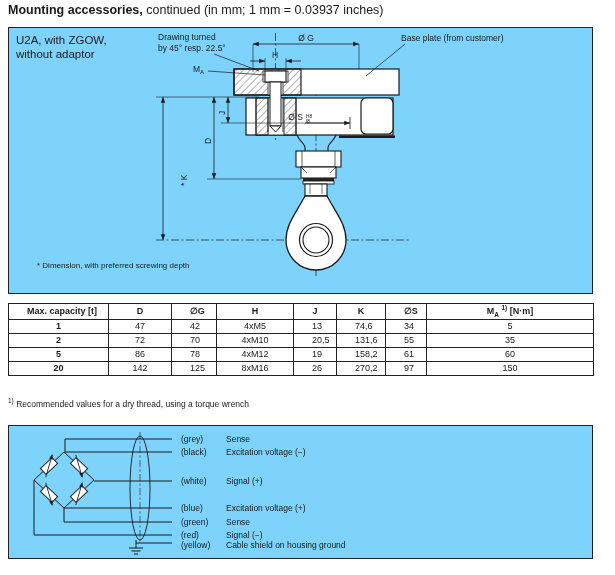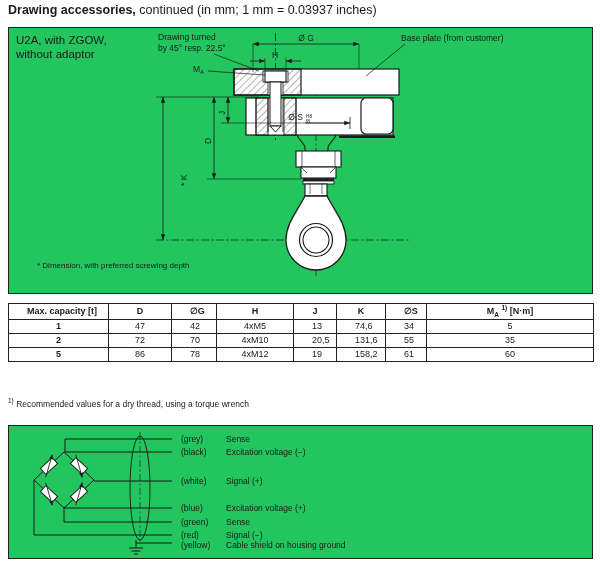--- a/index.html
+++ b/index.html
@@ -3,21 +3,21 @@
 <meta charset="utf-8">
 <style>
   html,body{margin:0;padding:0;}
   body{
     width:615px;height:575px;position:relative;background:#fff;
     font-family:"Liberation Sans", sans-serif;color:#1a1a1a;overflow:hidden;
   }
   .abs{position:absolute;}
   .doc-title{left:8px;top:3px;font-size:12.5px;white-space:nowrap;}
   .doc-title .b{font-weight:bold;}
-  .frame{border:1.6px solid #222;background:#22c55e;box-sizing:border-box;text-align:center;}
+  .frame{border:1.6px solid #222;background:#7dd3fc;box-sizing:border-box;text-align:center;}
   #drawing-box{left:8px;top:27px;width:585px;height:267px;}
   #wiring-box{left:8px;top:425px;width:585px;height:134px;}
   svg{display:block;}
   svg text{fill:#1a1a1a;stroke:none;font-family:"Liberation Sans", sans-serif;}
   .lbl{font-size:8.5px;}
   .lbl-big{font-size:11.5px;}
   .lbl-tiny{font-size:4.8px;}
   .lbl-foot{font-size:8px;}
   table.specs{
     position:absolute;left:8px;top:303px;width:585px;
@@ -30,21 +30,21 @@
   table.specs th{height:15px;font-weight:bold;}
   table.specs td:first-child{font-weight:bold;}
   sup,sub{font-size:6.5px;line-height:0;}
   .tbl-footnote{left:8px;top:399px;font-size:8.5px;white-space:nowrap;}
   .wiring-heading{left:8px;top:430px;font-size:13px;font-weight:bold;}
 </style>
 </head>
 <body>
 
 <div class="abs doc-title">
-  <span class="b">Drawing accessories,</span><span> continued (in mm; 1 mm = 0.03937 inches)</span>
+  <span class="b">Mounting accessories,</span><span> continued (in mm; 1 mm = 0.03937 inches)</span>
 </div>
 
 <div id="drawing-box" class="abs frame">
   <svg width="582" height="264" viewBox="0 0 582 264">
     <defs>
       <marker id="arr" viewBox="0 0 10 10" refX="9" refY="5" markerWidth="8" markerHeight="8" orient="auto-start-reverse">
         <path d="M0,1.5 L9,5 L0,8.5 z" fill="#1a1a1a"></path>
       </marker>
       <pattern id="hatch" patternUnits="userSpaceOnUse" width="5" height="5" patternTransform="rotate(45)">
         <line x1="0" y1="0" x2="0" y2="5" stroke="#444" stroke-width="0.8"></line>
@@ -182,20 +182,30 @@
   <tr>
     <td>5</td>
     <td>86</td>
     <td>78</td>
     <td>4xM12</td>
     <td>19</td>
     <td>158,2</td>
     <td>61</td>
     <td>60</td>
   </tr>
+  <tr>
+    <td>20</td>
+    <td>142</td>
+    <td>125</td>
+    <td>8xM16</td>
+    <td>26</td>
+    <td>270,2</td>
+    <td>97</td>
+    <td>150</td>
+  </tr>
 </tbody>
   </table>
 
 <div class="abs tbl-footnote">
   <sup>1)</sup><span> Recommended values for a dry thread, using a torque wrench</span>
 </div>
 
 <div class="abs wiring-heading">Wiring code</div>
 
 <div id="wiring-box" class="abs frame">

